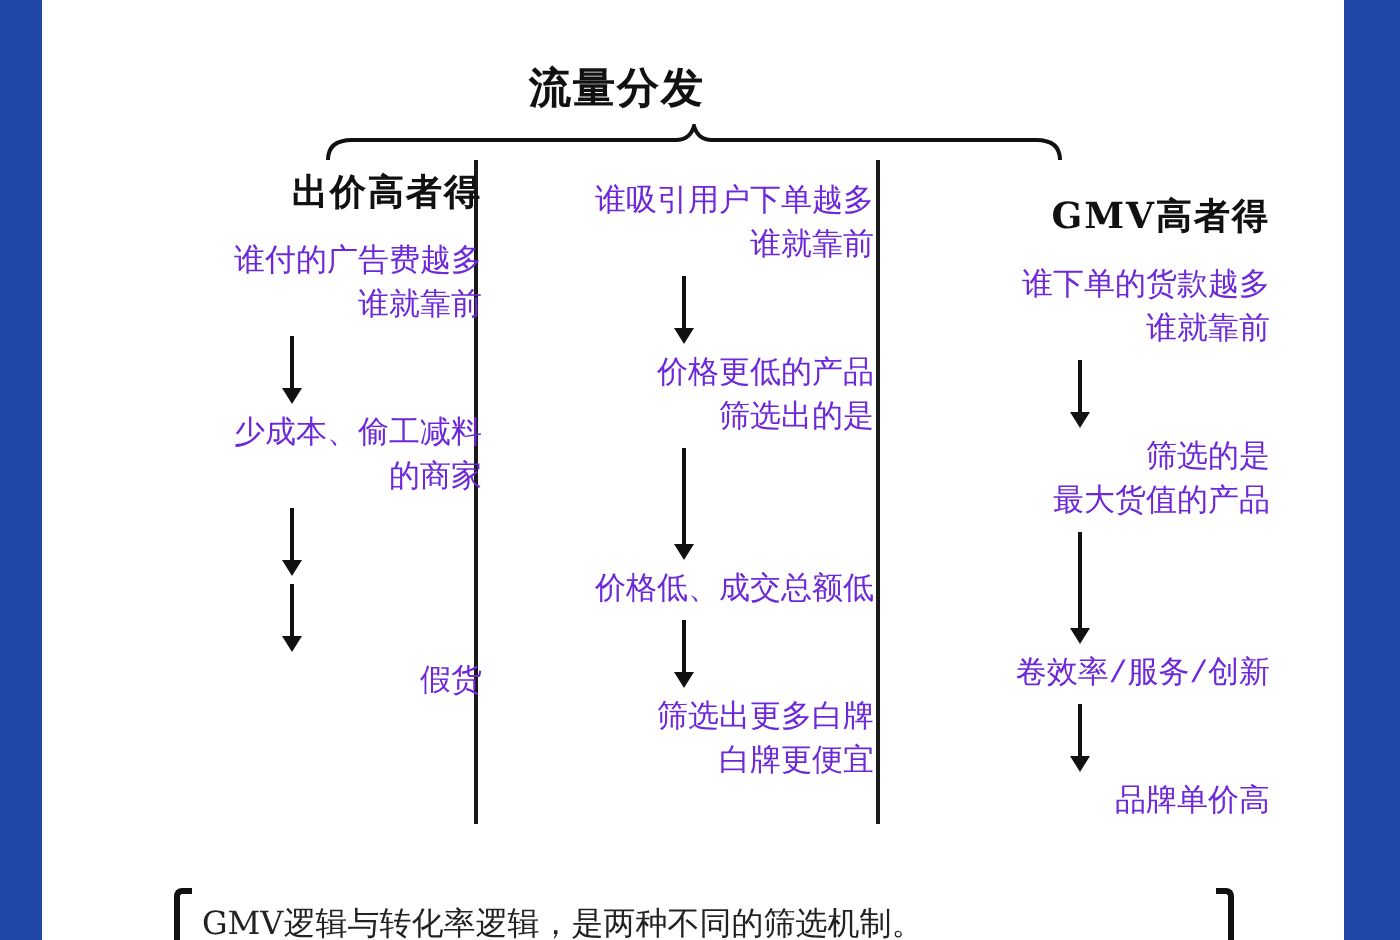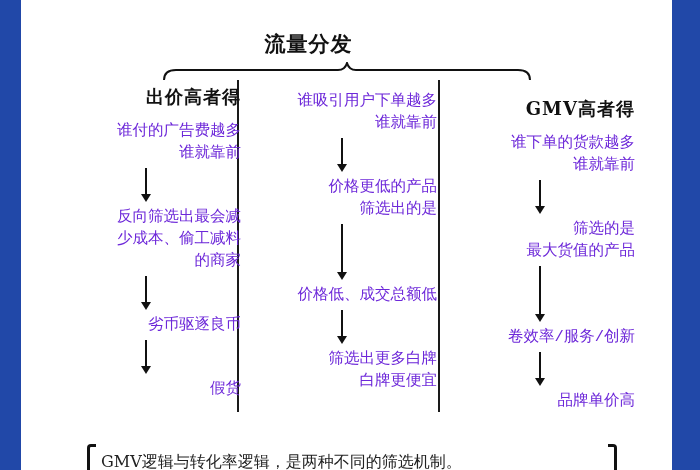--- a/index.html
+++ b/index.html
@@ -71,30 +71,28 @@
     <div style="height:8px"></div>
     <div class="step">
       <div>谁付的广告费越多</div>
       <div>谁就靠前</div>
     </div>
     <div class="arrow">
         <div class="shaft"></div>
         <div class="head"></div>
       </div>
     <div class="step">
-      <div>反向筛选出最会减</div>
       <div>少成本、偷工减料</div>
       <div>的商家</div>
     </div>
     <div class="arrow">
         <div class="shaft"></div>
         <div class="head"></div>
       </div>
     <div class="step">
-      <div>劣币驱逐良币</div>
     </div>
     <div class="arrow">
         <div class="shaft"></div>
         <div class="head"></div>
       </div>
     <div class="step">
       <div>假货</div>
     </div>
   </div>
 

